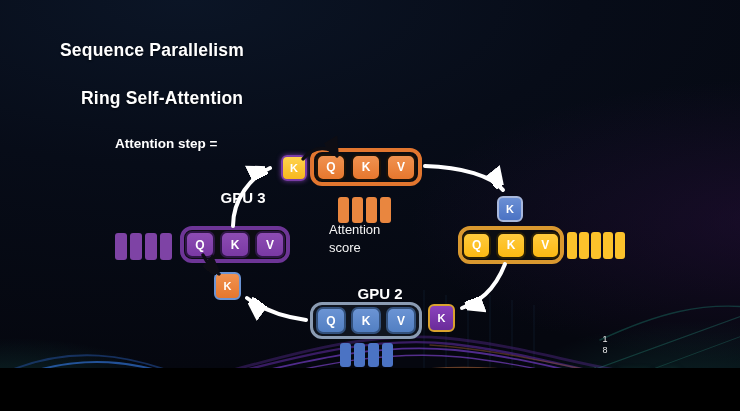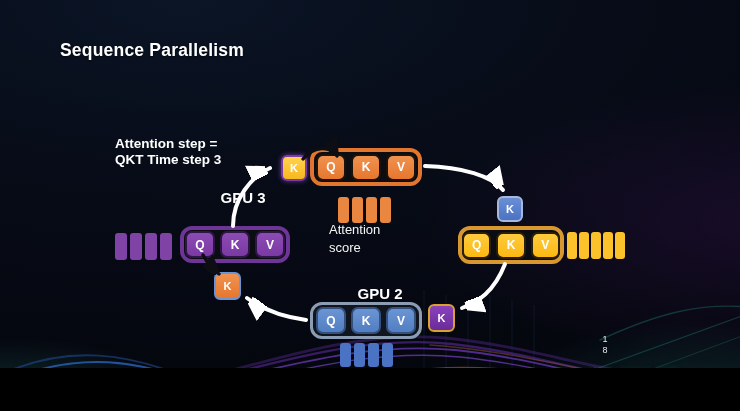--- a/index.html
+++ b/index.html
@@ -96,24 +96,24 @@
 
       <path d="M230,411 C420,394 600,409 748,391" stroke="#b03030" stroke-width="1.6" opacity="0.5"></path>
 
       <path d="M480,411 L742,316" stroke="#2f9e8c" stroke-width="1.2" opacity="0.30"></path>
       <path d="M540,411 L742,336" stroke="#2f9e8c" stroke-width="1" opacity="0.25"></path>
       <path d="M600,340 C660,312 702,303 748,307" stroke="#1f8f7a" stroke-width="1.4" opacity="0.35"></path>
     </g>
   </svg>
 
   <div class="abs layer-content title" style="left:60px;top:40px;">Sequence Parallelism</div>
+  <div class="abs layer-content title" style="left:81px;top:88px;">Ring Self-Attention</div>
 
   <div class="abs layer-content note" style="left:115px;top:136px;">
     <div>Attention step =</div>
-    <div>QKT Time step 3</div>
   </div>
 
   <div class="abs layer-content gpu-box c0" style="left:310px;top:148px;width:112px;height:38px;">
     <span class="qkv">Q</span>
     <span class="qkv">K</span>
     <span class="qkv">V</span>
   </div>
   <div class="abs layer-content kbox k0" style="left:281px;top:155px;width:26px;height:26px;">K</div>
   <div class="abs layer-content bars b0" style="left:338px;top:197px;">
       <i class="bar"></i>

